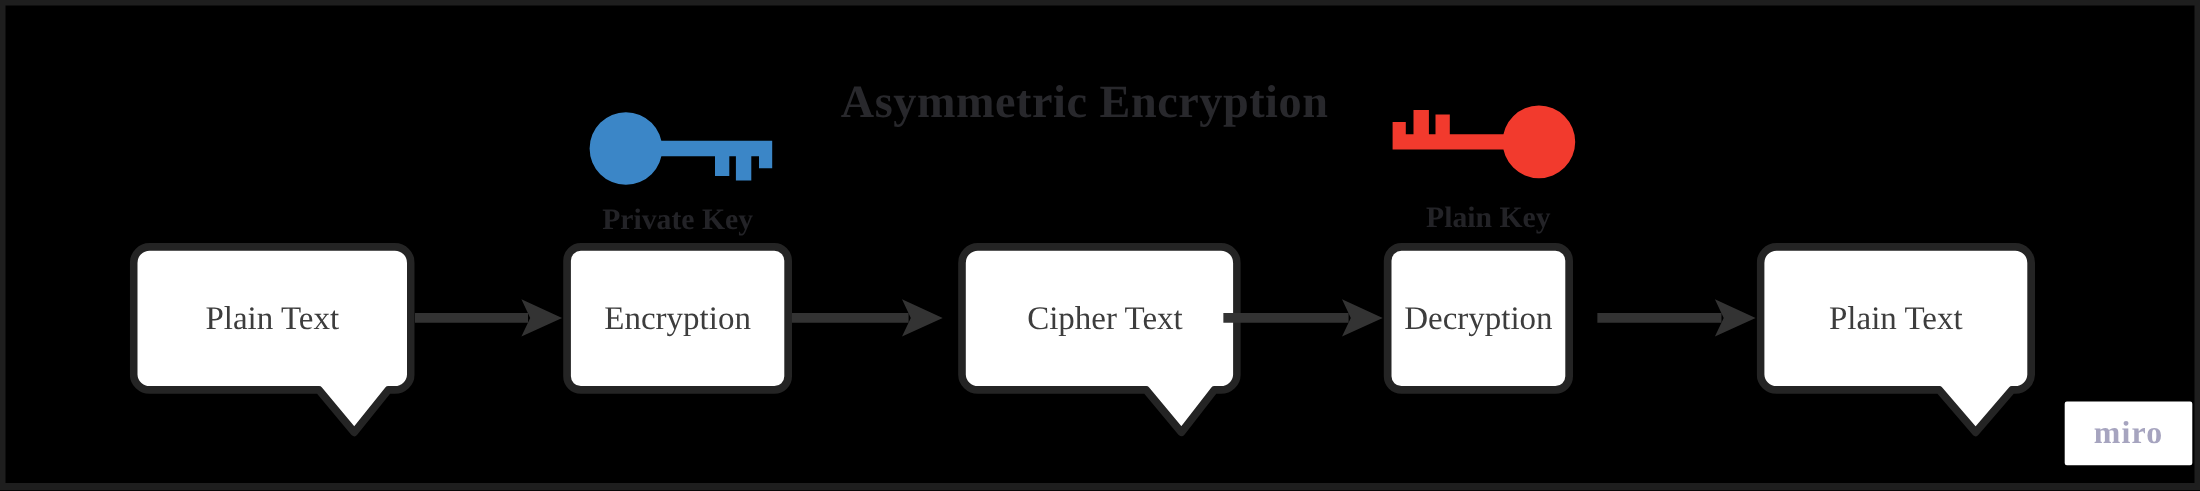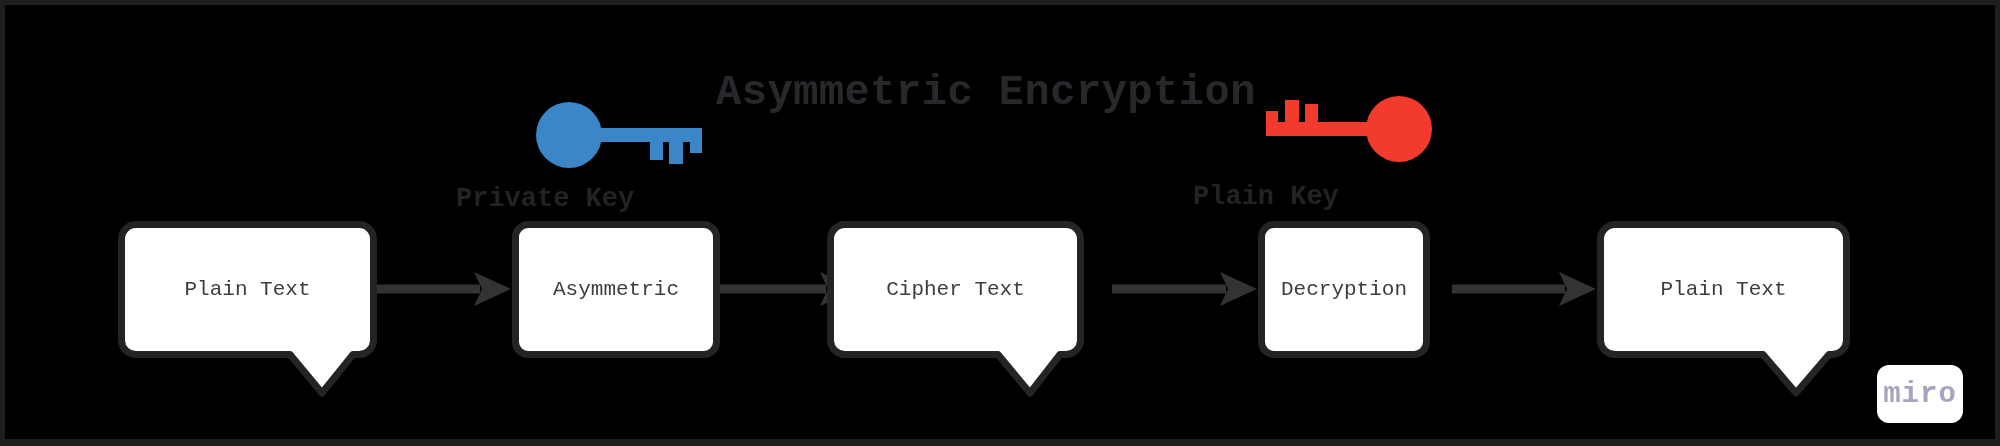--- a/index.html
+++ b/index.html
@@ -4,54 +4,54 @@
 <style>
   html,body{margin:0;padding:0;background:#000;}
   .frame{
     position:relative;
     width:2000px;height:446px;
     box-sizing:border-box;
     background:#000;
     border:5px solid #1e1e1e;
     border-bottom-width:7px;
     overflow:hidden;
-    font-family:Liberation Mono, monospace;
+    font-family:Liberation Serif, serif;
   }
   .title{
     position:absolute;left:631px;top:64px;width:700px;
     margin:0;text-align:center;
     font-size:42px;font-weight:bold;letter-spacing:0.5px;
     color:#28282c;
   }
   .key{position:absolute;width:175px;height:75px;}
   .key-private{left:525px;top:93px;}
   .key-public{left:1258px;top:86px;transform:rotate(180deg);}
   .key-label{
-    position:absolute;width:320px;
+    position:absolute;width:320px;text-align:center;
     font-size:27px;font-weight:bold;color:#232327;
   }
   .key-label.private{left:451px;top:179px;}
   .key-label.public{left:1188px;top:177px;}
   .node{position:absolute;top:216px;}
   .node.plain{
     box-sizing:border-box;height:137px;
     background:#fff;border:7px solid #242424;border-radius:16px;
   }
   .node.bubble{height:180px;}
   .bubble-svg{position:absolute;left:0;top:0;}
   .node-label{
     position:absolute;left:0;top:0;width:100%;height:137px;
     display:flex;align-items:center;justify-content:center;
-    font-size:21px;color:#3d3d3d;
+    font-size:30px;color:#3d3d3d;
   }
   .node.plain .node-label{height:123px;}
   .arrow{position:absolute;top:264px;height:40px;}
   .watermark{
-    position:absolute;left:1872px;top:360px;width:86px;height:58px;
-    background:#fff;border-radius:12px;
+    position:absolute;left:1872px;top:360px;width:116px;height:58px;
+    background:#fff;border-radius:2px;
     display:flex;align-items:center;justify-content:center;
   }
   .watermark span{font-size:29px;font-weight:bold;color:#a6a4bf;letter-spacing:1px;}
 </style>
 </head>
 <body>
 
 <div class="frame">
 
   <h1 class="title">Asymmetric Encryption</h1>
@@ -72,29 +72,29 @@
     </svg>
     <span class="node-label">Plain Text</span>
   </div>
 
   <svg class="arrow" style="left:372px;width:135px;" viewBox="0 0 135 40">
     <line x1="0" y1="20" x2="103" y2="20" stroke="#333333" stroke-width="9"></line>
     <polygon points="97,3 134,20 97,37 105,20" fill="#333333"></polygon>
   </svg>
 
   <div class="node plain" style="left:507px;width:208px;">
-    <span class="node-label">Asymmetric</span>
+    <span class="node-label">Encryption</span>
   </div>
 
   <svg class="arrow" style="left:715px;width:138px;" viewBox="0 0 138 40">
     <line x1="0" y1="20" x2="106" y2="20" stroke="#333333" stroke-width="9"></line>
     <polygon points="100,3 137,20 100,37 108,20" fill="#333333"></polygon>
   </svg>
 
-  <div class="node bubble" style="left:822px;width:257px;">
+  <div class="node bubble" style="left:866px;width:257px;padding-left:10px;">
     <svg class="bubble-svg" width="257" height="180" viewBox="0 0 257 180">
       <path fill="#ffffff" stroke="#242424" stroke-width="7" stroke-linejoin="round" d="M18 3.5H239A14.5 14.5 0 0 1 253.5 18V119.5A14.5 14.5 0 0 1 239 133.5H233L203 172L171 133.5H18A14.5 14.5 0 0 1 3.5 119.5V18A14.5 14.5 0 0 1 18 3.5Z"></path>
     </svg>
     <span class="node-label">Cipher Text</span>
   </div>
 
   <svg class="arrow" style="left:1107px;width:146px;" viewBox="0 0 146 40">
     <line x1="0" y1="20" x2="114" y2="20" stroke="#333333" stroke-width="9"></line>
     <polygon points="108,3 145,20 108,37 116,20" fill="#333333"></polygon>
   </svg>

